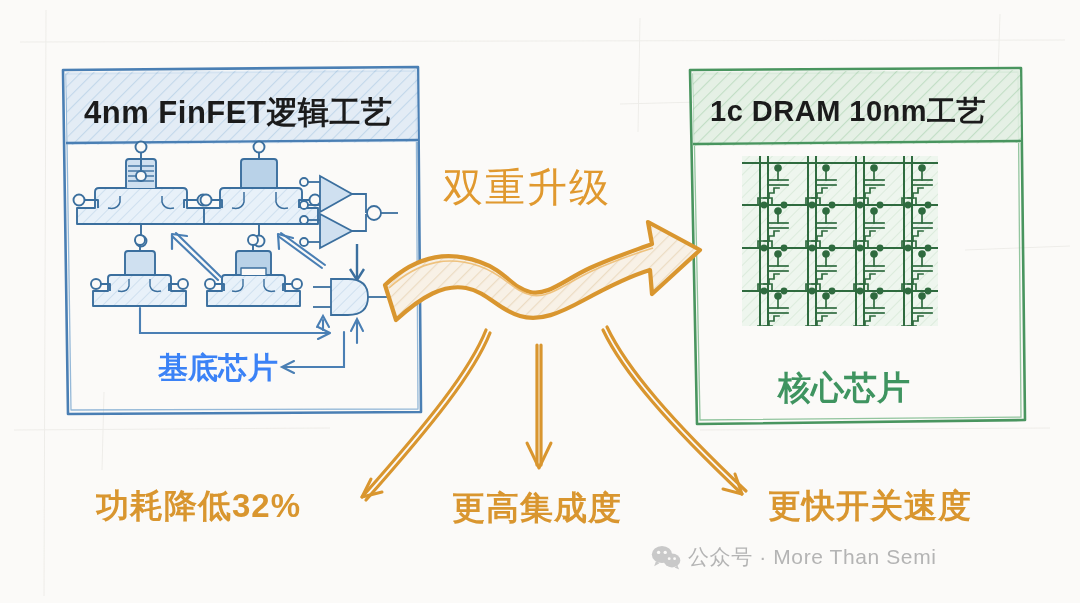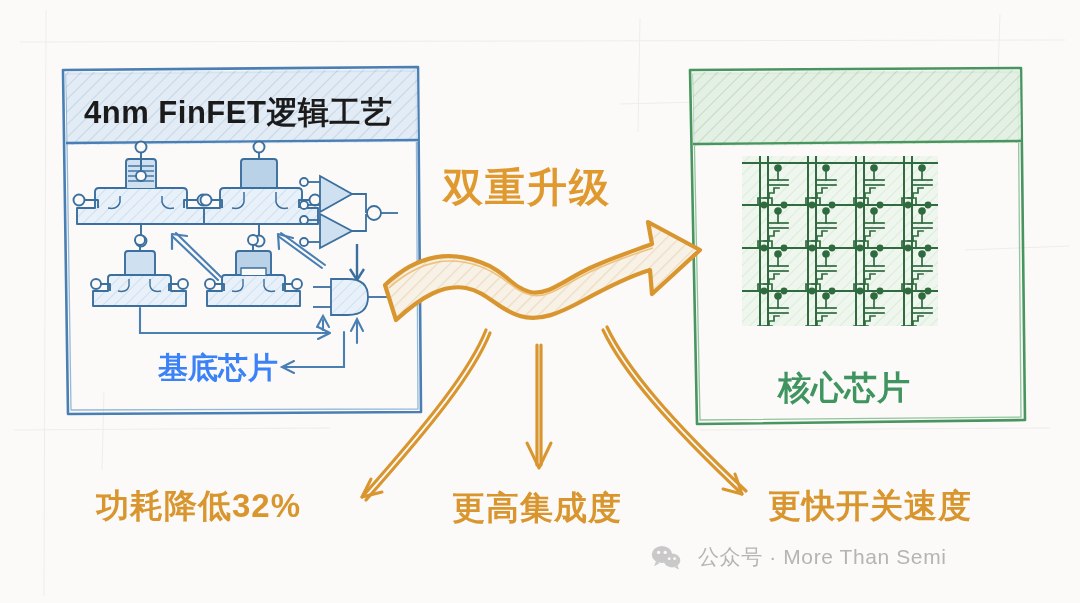--- a/index.html
+++ b/index.html
@@ -60,21 +60,21 @@
   #right-panel-caption {
     left: 778px; top: 366px;
     font-size: 33px;
     font-weight: 700;
     color: #3f9460;
   }
   
   #center-headline {
     left: 443px; top: 160px;
     font-size: 40px;
-    font-weight: 700;
+    font-weight: 400;
     color: #e0992f;
     letter-spacing: 2px;
     text-align: center;
   }
   
   .benefit {
     font-size: 33px;
     font-weight: 700;
     color: #d9962f;
     letter-spacing: 1px;
@@ -84,21 +84,21 @@
   #benefit-1 { left: 452px; top: 486px; }
   #benefit-2 { left: 768px; top: 484px; }
 
   
   #footer-watermark {
     position: absolute;
     left: 651px;
     top: 543px;
     display: flex;
     align-items: center;
-    gap: 17px;
+    gap: 7px;
   }
   #footer-watermark .wm-label {
     font-size: 21px;
     color: #b4b4b4;
     letter-spacing: .6px;
     font-family: "Liberation Sans", "DejaVu Sans", sans-serif;
   }
 </style>
 </head>
 <body>
@@ -479,20 +479,21 @@
         <circle cx="812" cy="291" r="3.4"></circle>
           <circle cx="832" cy="291" r="3.4"></circle>
         <circle cx="860" cy="291" r="3.4"></circle>
           <circle cx="880" cy="291" r="3.4"></circle>
         <circle cx="908" cy="291" r="3.4"></circle>
           <circle cx="928" cy="291" r="3.4"></circle>
       </g>
     </g>
   </svg>
 
+  <div class="txt" id="right-panel-title">1c DRAM 10nm工艺</div>
   <div class="txt" id="right-panel-caption">核心芯片</div>
 
   <svg class="layer">
     <defs>
       <pattern id="hatch-orange" width="9" height="9" patternTransform="rotate(45)" patternUnits="userSpaceOnUse">
         <rect width="9" height="9" fill="#f8f1e6"></rect>
         <line x1="0" y1="0" x2="0" y2="9" stroke="#ecdcc3" stroke-width="2.4"></line>
       </pattern>
     </defs>
 

